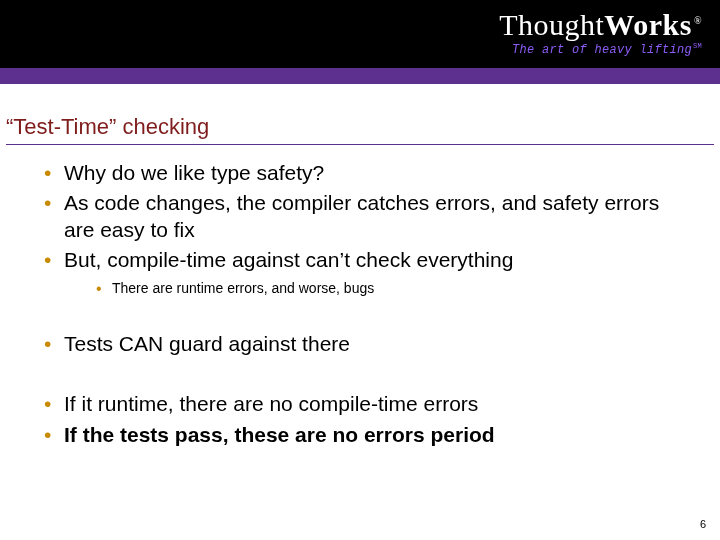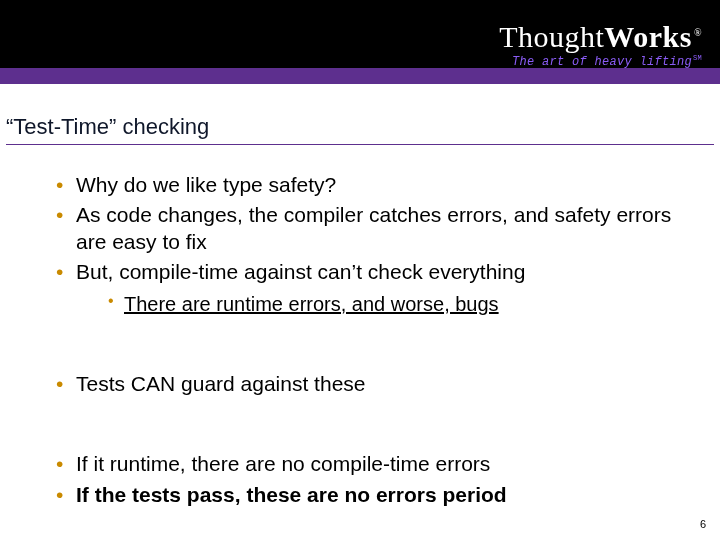--- a/index.html
+++ b/index.html
@@ -24,21 +24,21 @@
   .purple-bar {
     position: absolute;
     top: 68px;
     left: 0;
     width: 720px;
     height: 16px;
     background: #5d2f8e;
   }
   .logo-wrap {
     position: absolute;
-    top: 22px;
+    top: 10px;
     right: 18px;
     text-align: right;
     color: #fff;
   }
   .logo-main {
     font-family: "Times New Roman", Times, serif;
     font-size: 30px;
     font-weight: 400;
     letter-spacing: 0.5px;
     line-height: 1;
@@ -71,33 +71,33 @@
     top: 114px;
     left: 6px;
     width: 708px;
   }
   .title-line {
     border-bottom: 1.5px solid #5d2f8e;
     padding-bottom: 4px;
   }
   .title-text {
     font-size: 22px;
-    color: #0f172a;
+    color: #7f1d1d;
   }
 
   .content {
     position: absolute;
     top: 160px;
     left: 40px;
     width: 650px;
   }
   ul.main {
     list-style: none;
     padding: 0;
-    margin: 12px;
+    margin: 0;
   }
   ul.main > li {
     position: relative;
     padding-left: 24px;
     font-size: 21px;
     line-height: 1.25;
     margin: 0 0 4px 0;
   }
   ul.main > li::before {
     content: "•";
@@ -109,23 +109,22 @@
     line-height: 1.25;
   }
   ul.sub {
     list-style: none;
     padding: 0;
     margin: 6px 0 0 30px;
   }
   ul.sub > li {
     position: relative;
     padding-left: 18px;
-    font-size: 20px;
+    font-size: 14px;
     line-height: 1.3;
-    text-decoration: underline;
   }
   ul.sub > li::before {
     content: "•";
     position: absolute;
     left: 2px;
     top: 0;
     color: #c98a00;
     font-size: 16px;
   }
   .gap {
@@ -167,21 +166,21 @@
     <li><span>Why do we like type safety?</span></li>
     <li><span>As code changes, the compiler catches errors, and safety errors are easy to fix</span></li>
     <li><span>But, compile-time against can’t check everything</span>
       <ul class="sub">
         <li><span>There are runtime errors, and worse, bugs</span></li>
       </ul>
     </li>
   </ul>
   <div class="gap"></div>
   <ul class="main">
-    <li><span>Tests CAN guard against these</span></li>
+    <li><span>Tests CAN guard against there</span></li>
   </ul>
   <div class="gap"></div>
   <ul class="main">
     <li><span>If it runtime, there are no compile-time errors</span></li>
     <li><span class="bold">If the tests pass, these are no errors period</span></li>
   </ul>
 </div>
 
 <div class="pagenum">6</div>
 

